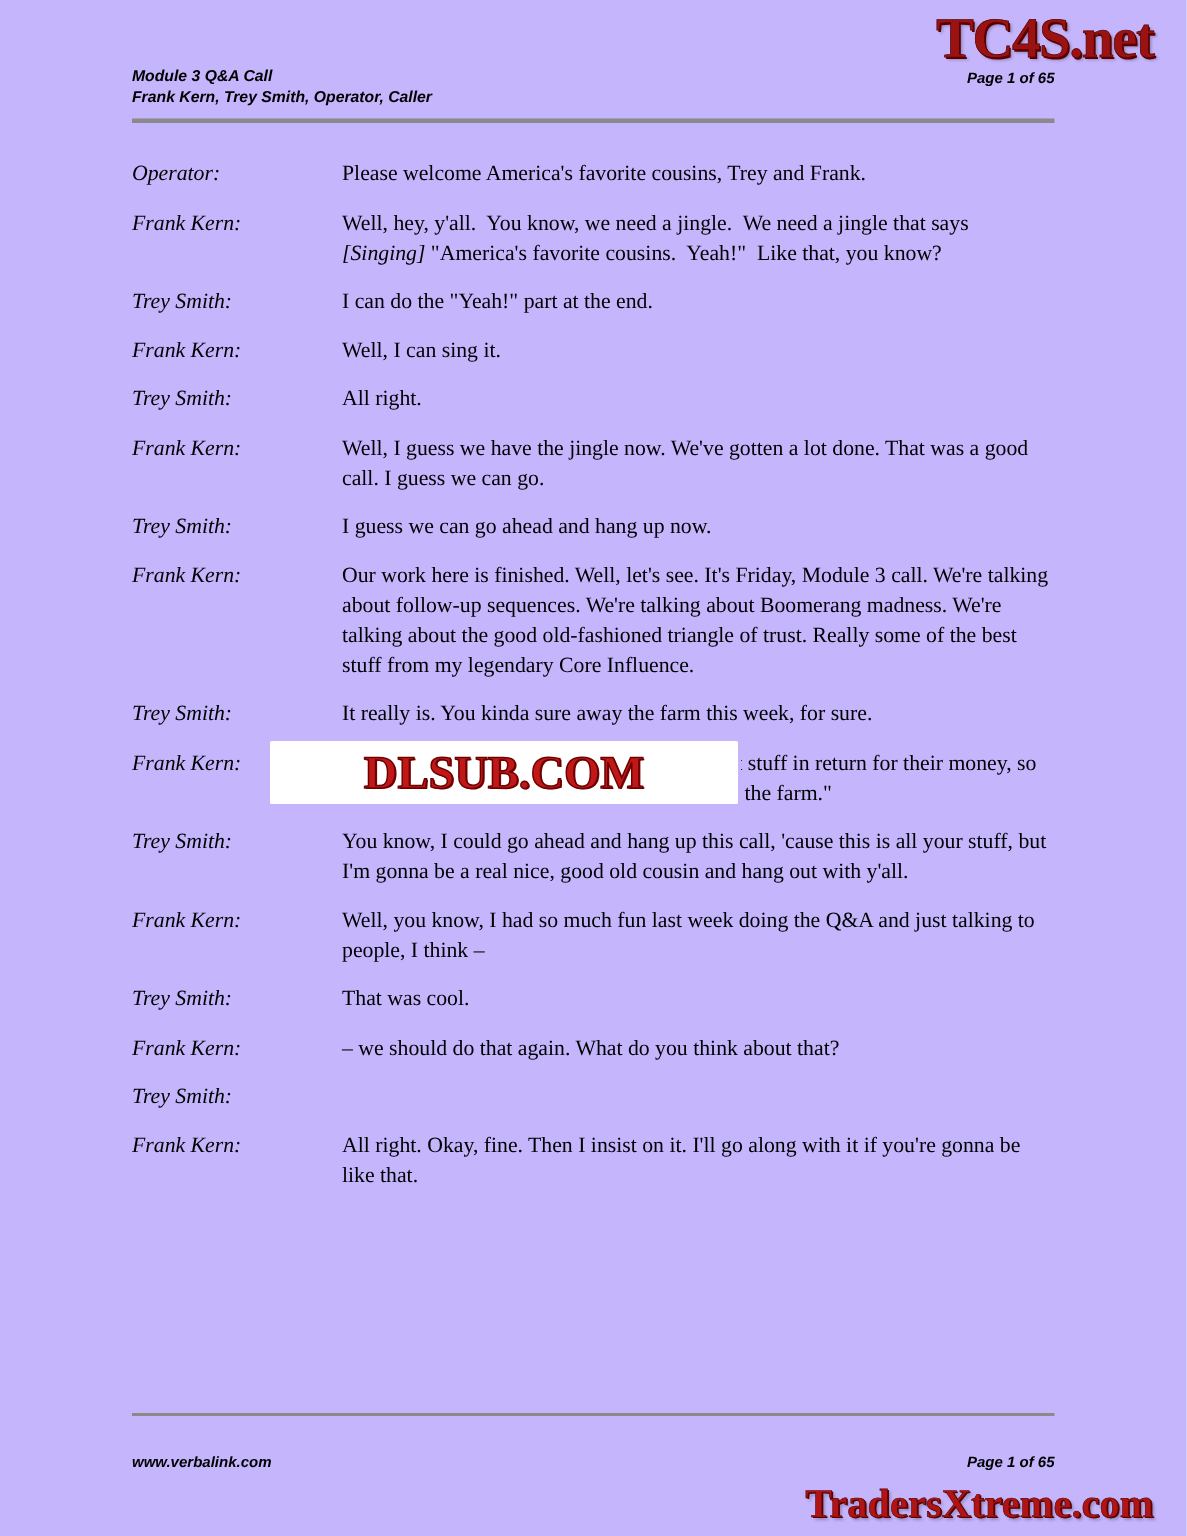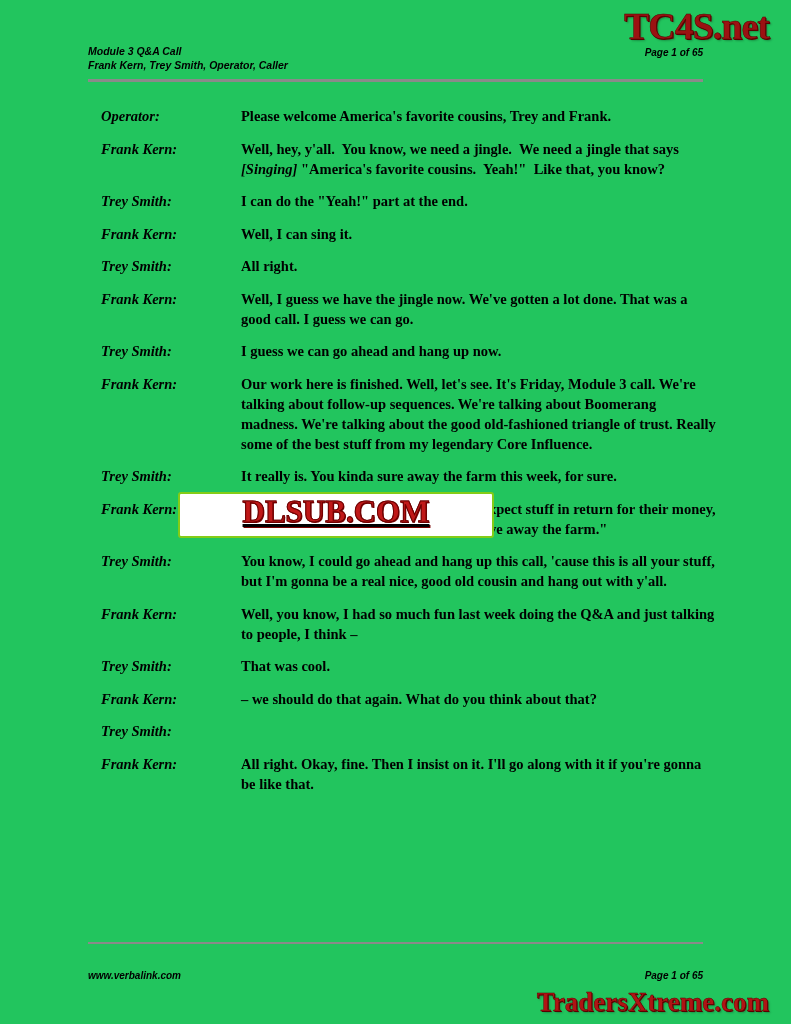--- a/index.html
+++ b/index.html
@@ -14,21 +14,21 @@
     font-family: "Liberation Serif", serif;
     color: #000000;
     overflow: hidden;
   }
 
   .page {
     position: absolute;
     left: 0; top: 0;
     width: 791px;
     height: 1024px;
-    background: #22c55e;
+    background: #c4b5fd;
   }
 
   
   .wm-top {
     position: absolute;
     right: 22px;
     top: 4px;
     font-family: "Liberation Serif", serif;
     font-size: 38px;
     font-weight: bold;
@@ -67,24 +67,23 @@
     left: 88px;
     top: 79px;
     width: 615px;
     height: 3px;
     background: #8a8a8a;
   }
 
   
   .transcript {
     position: absolute;
-    left: 101px;
+    left: 88px;
     top: 106px;
     width: 615px;
-    font-weight: bold;
   }
   .row {
     display: flex;
     margin-bottom: 12.5px;
   }
   .speaker {
     width: 140px;
     flex: 0 0 140px;
     font-style: italic;
     font-size: 14.5px;
@@ -99,26 +98,26 @@
   .utterance i { font-style: italic; }
 
   
   .wm-center {
     position: absolute;
     left: 178px;
     top: 492px;
     width: 312px;
     height: 42px;
     background: #ffffff;
-    border: 2px solid #84cc16;
+    border: 2px solid #c4b5fd;
     border-radius: 3px;
     display: flex;
+    align-items: center;
     justify-content: center;
     box-shadow: 0 0 0 1px #ffffff inset;
-    text-decoration: underline;
   }
   .wm-center span {
     font-family: "Liberation Serif", serif;
     font-size: 31px;
     font-weight: bold;
     color: #c01818;
     letter-spacing: 0px;
     -webkit-text-stroke: 1px #6e0000;
     text-shadow: 1px 1px 0 #7a0000;
   }

